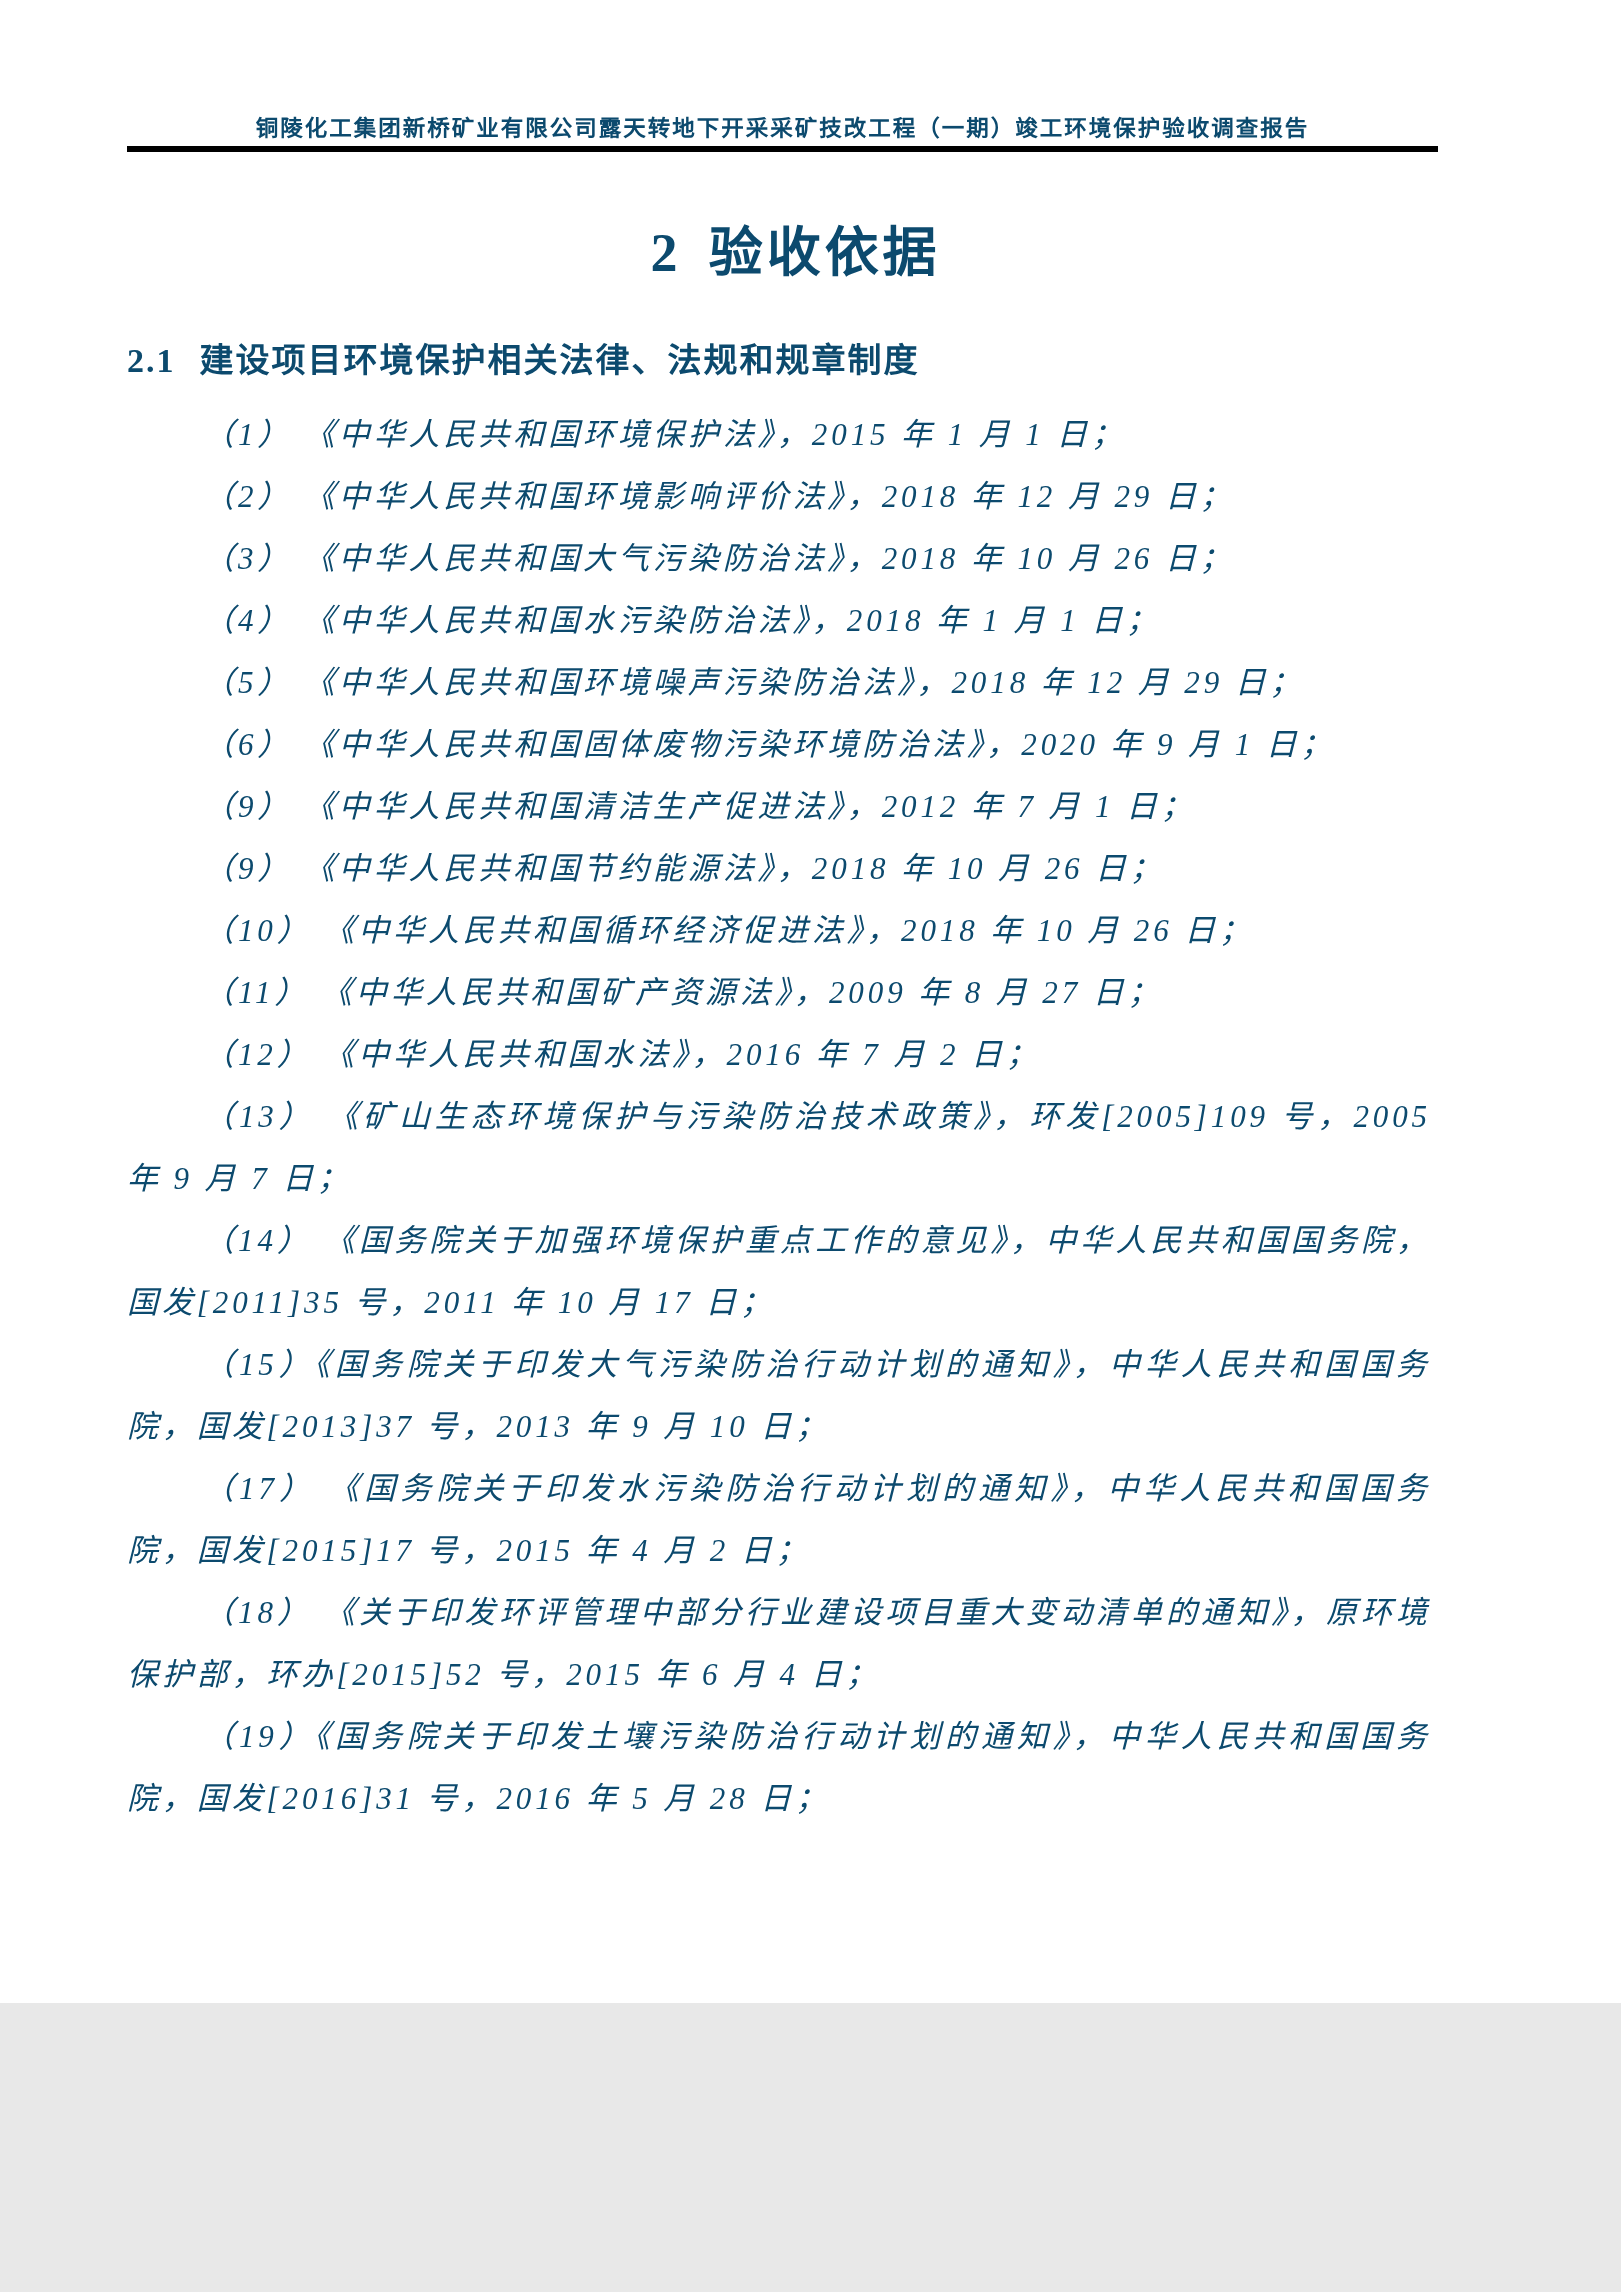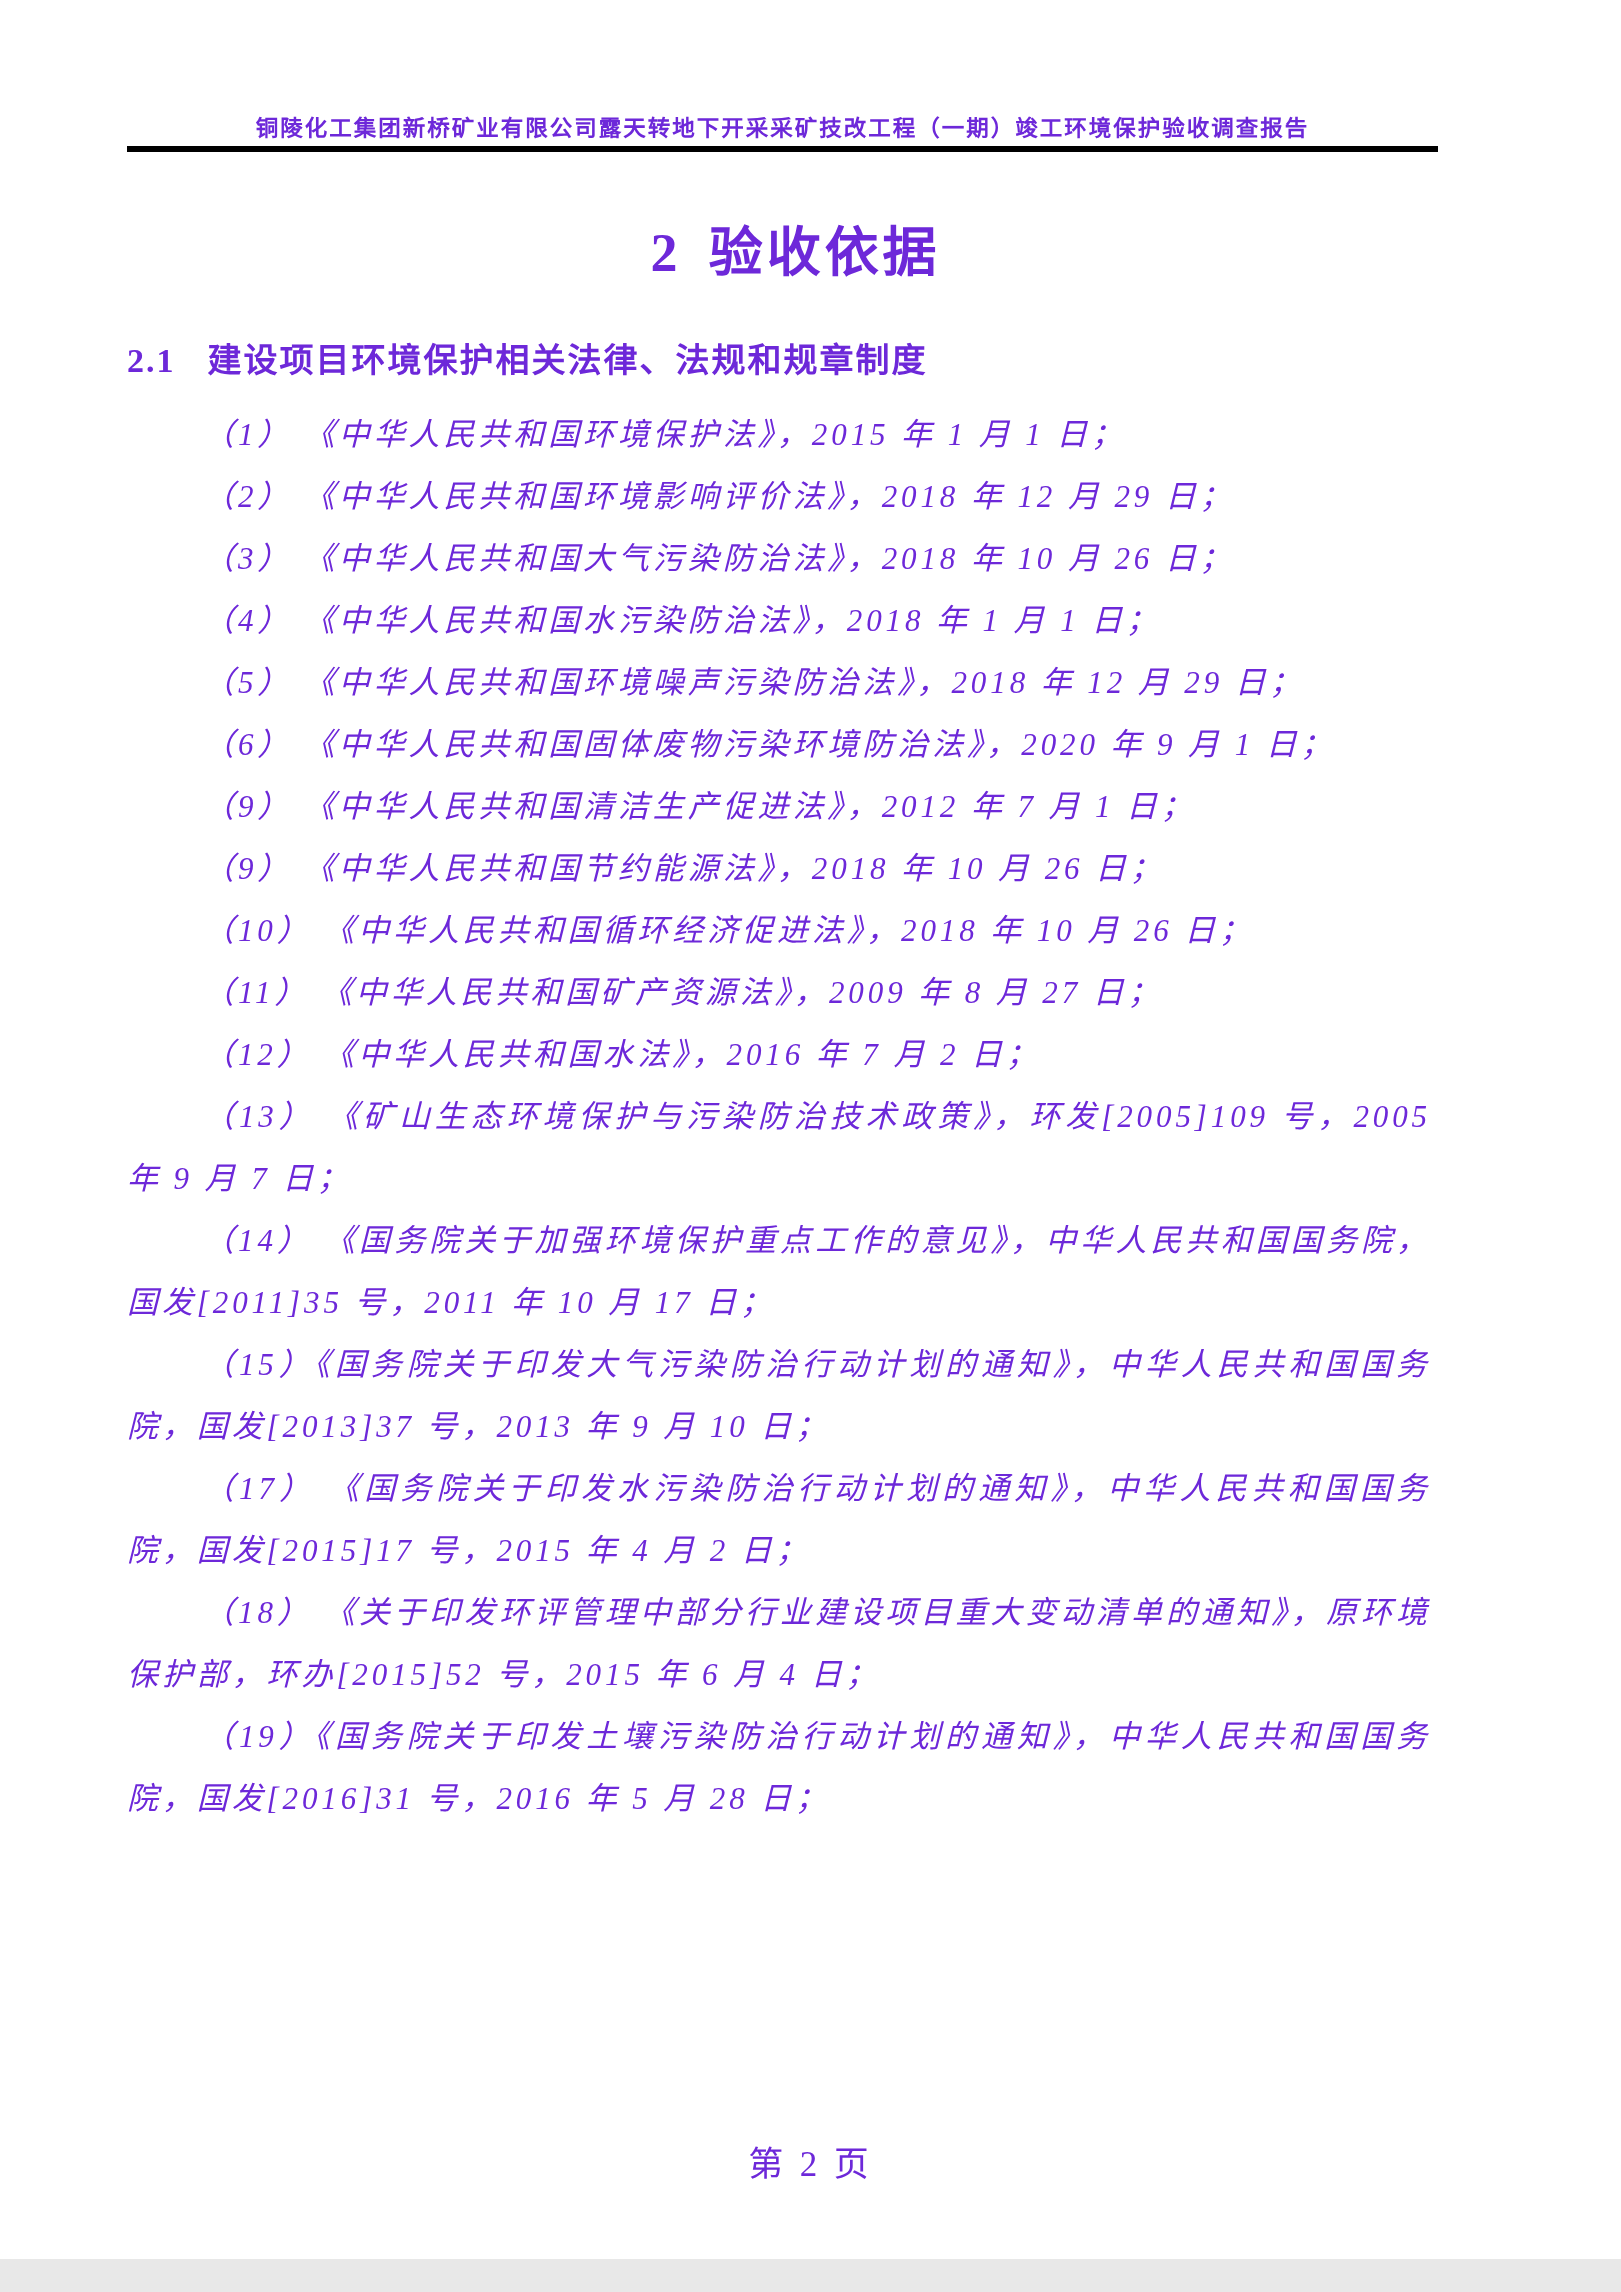--- a/index.html
+++ b/index.html
@@ -3,24 +3,24 @@
 <meta charset="utf-8">
 <style>
   html, body {
     margin: 0;
     padding: 0;
     background: #e8e8e8;
   }
   .page {
     position: relative;
     width: 1621px;
-    height: 2259px;
+    height: 2003px;
     margin: 0 auto;
     background: #ffffff;
-    color: #6d28d9;
+    color: #0c4a6e;
     font-family: "Liberation Serif", "DejaVu Serif", serif;
     overflow: hidden;
   }
   .running-header {
     position: absolute;
     top: 110px;
     left: 127px;
     width: 1311px;
     text-align: center;
     font-size: 22.5px;
@@ -54,21 +54,21 @@
     position: absolute;
     top: 333px;
     left: 127px;
     width: 1372px;
     font-size: 34px;
     font-weight: bold;
     letter-spacing: 2px;
     white-space: nowrap;
   }
   .section-heading .num {
-    margin-right: 32px;
+    margin-right: 24px;
   }
   .law-list {
     position: absolute;
     top: 404px;
     left: 127px;
     width: 1304px;
     font-size: 31px;
     line-height: 62px;
     letter-spacing: 3.9px;
     text-align: justify;

